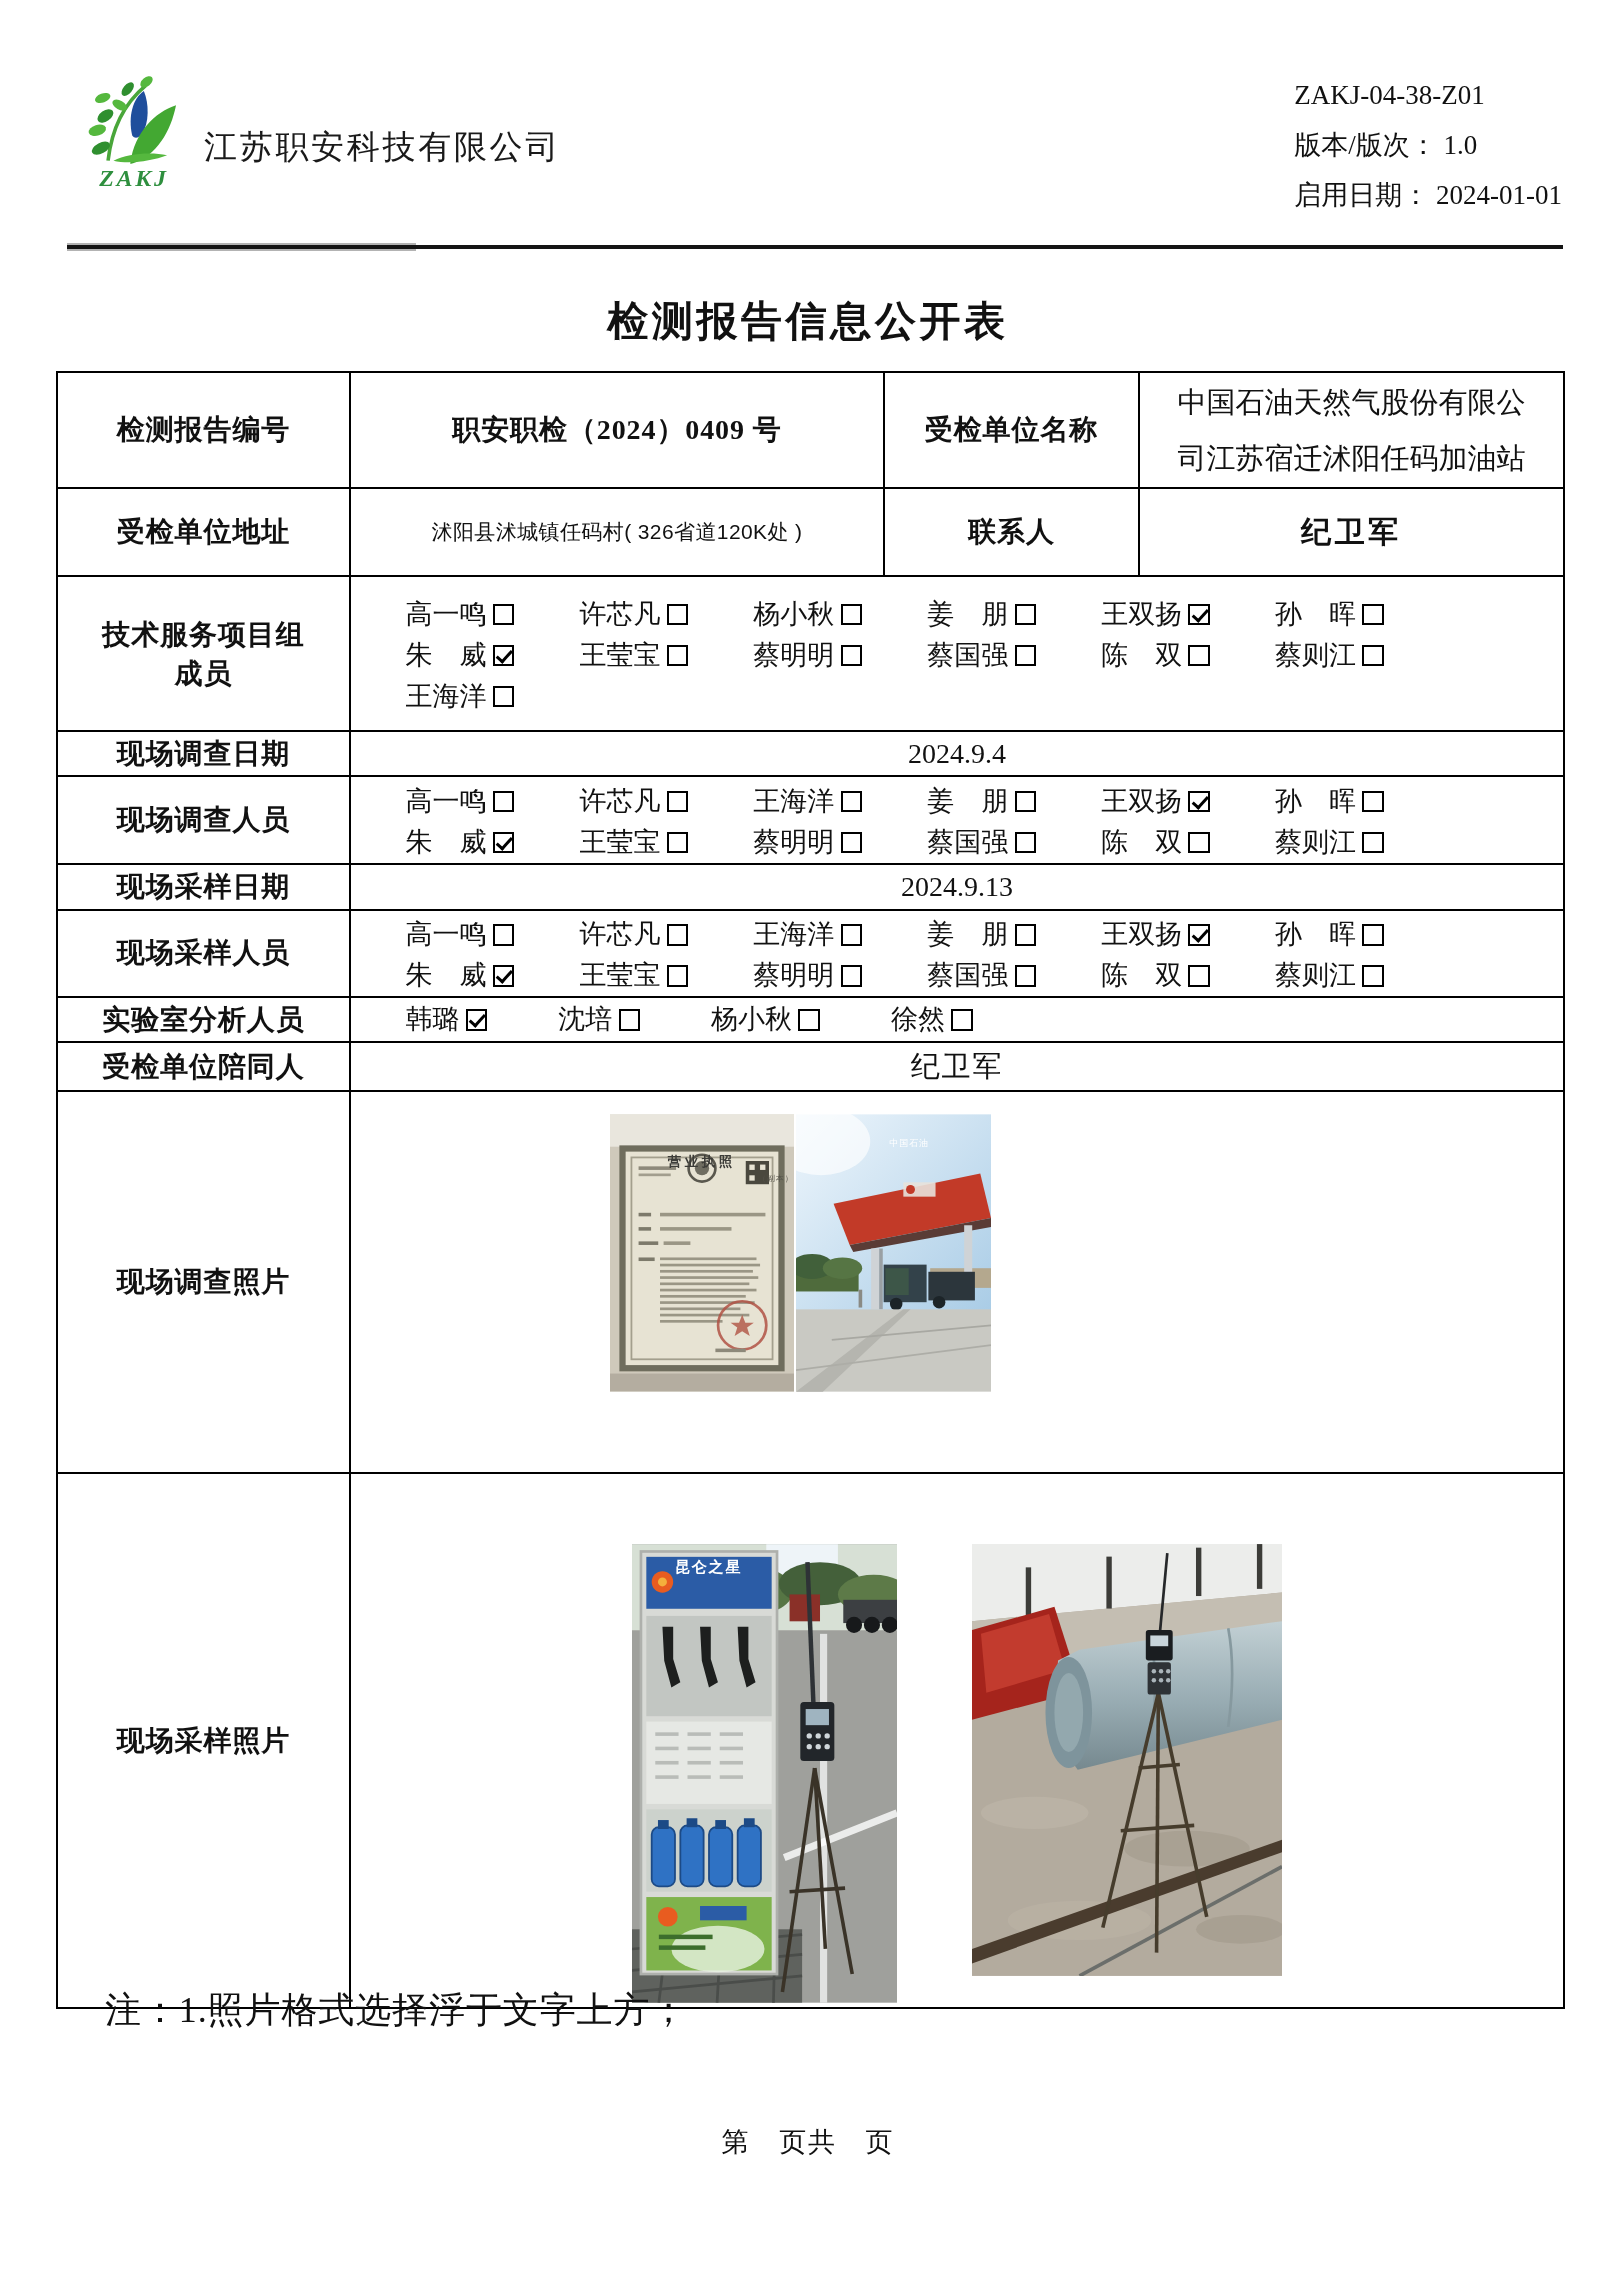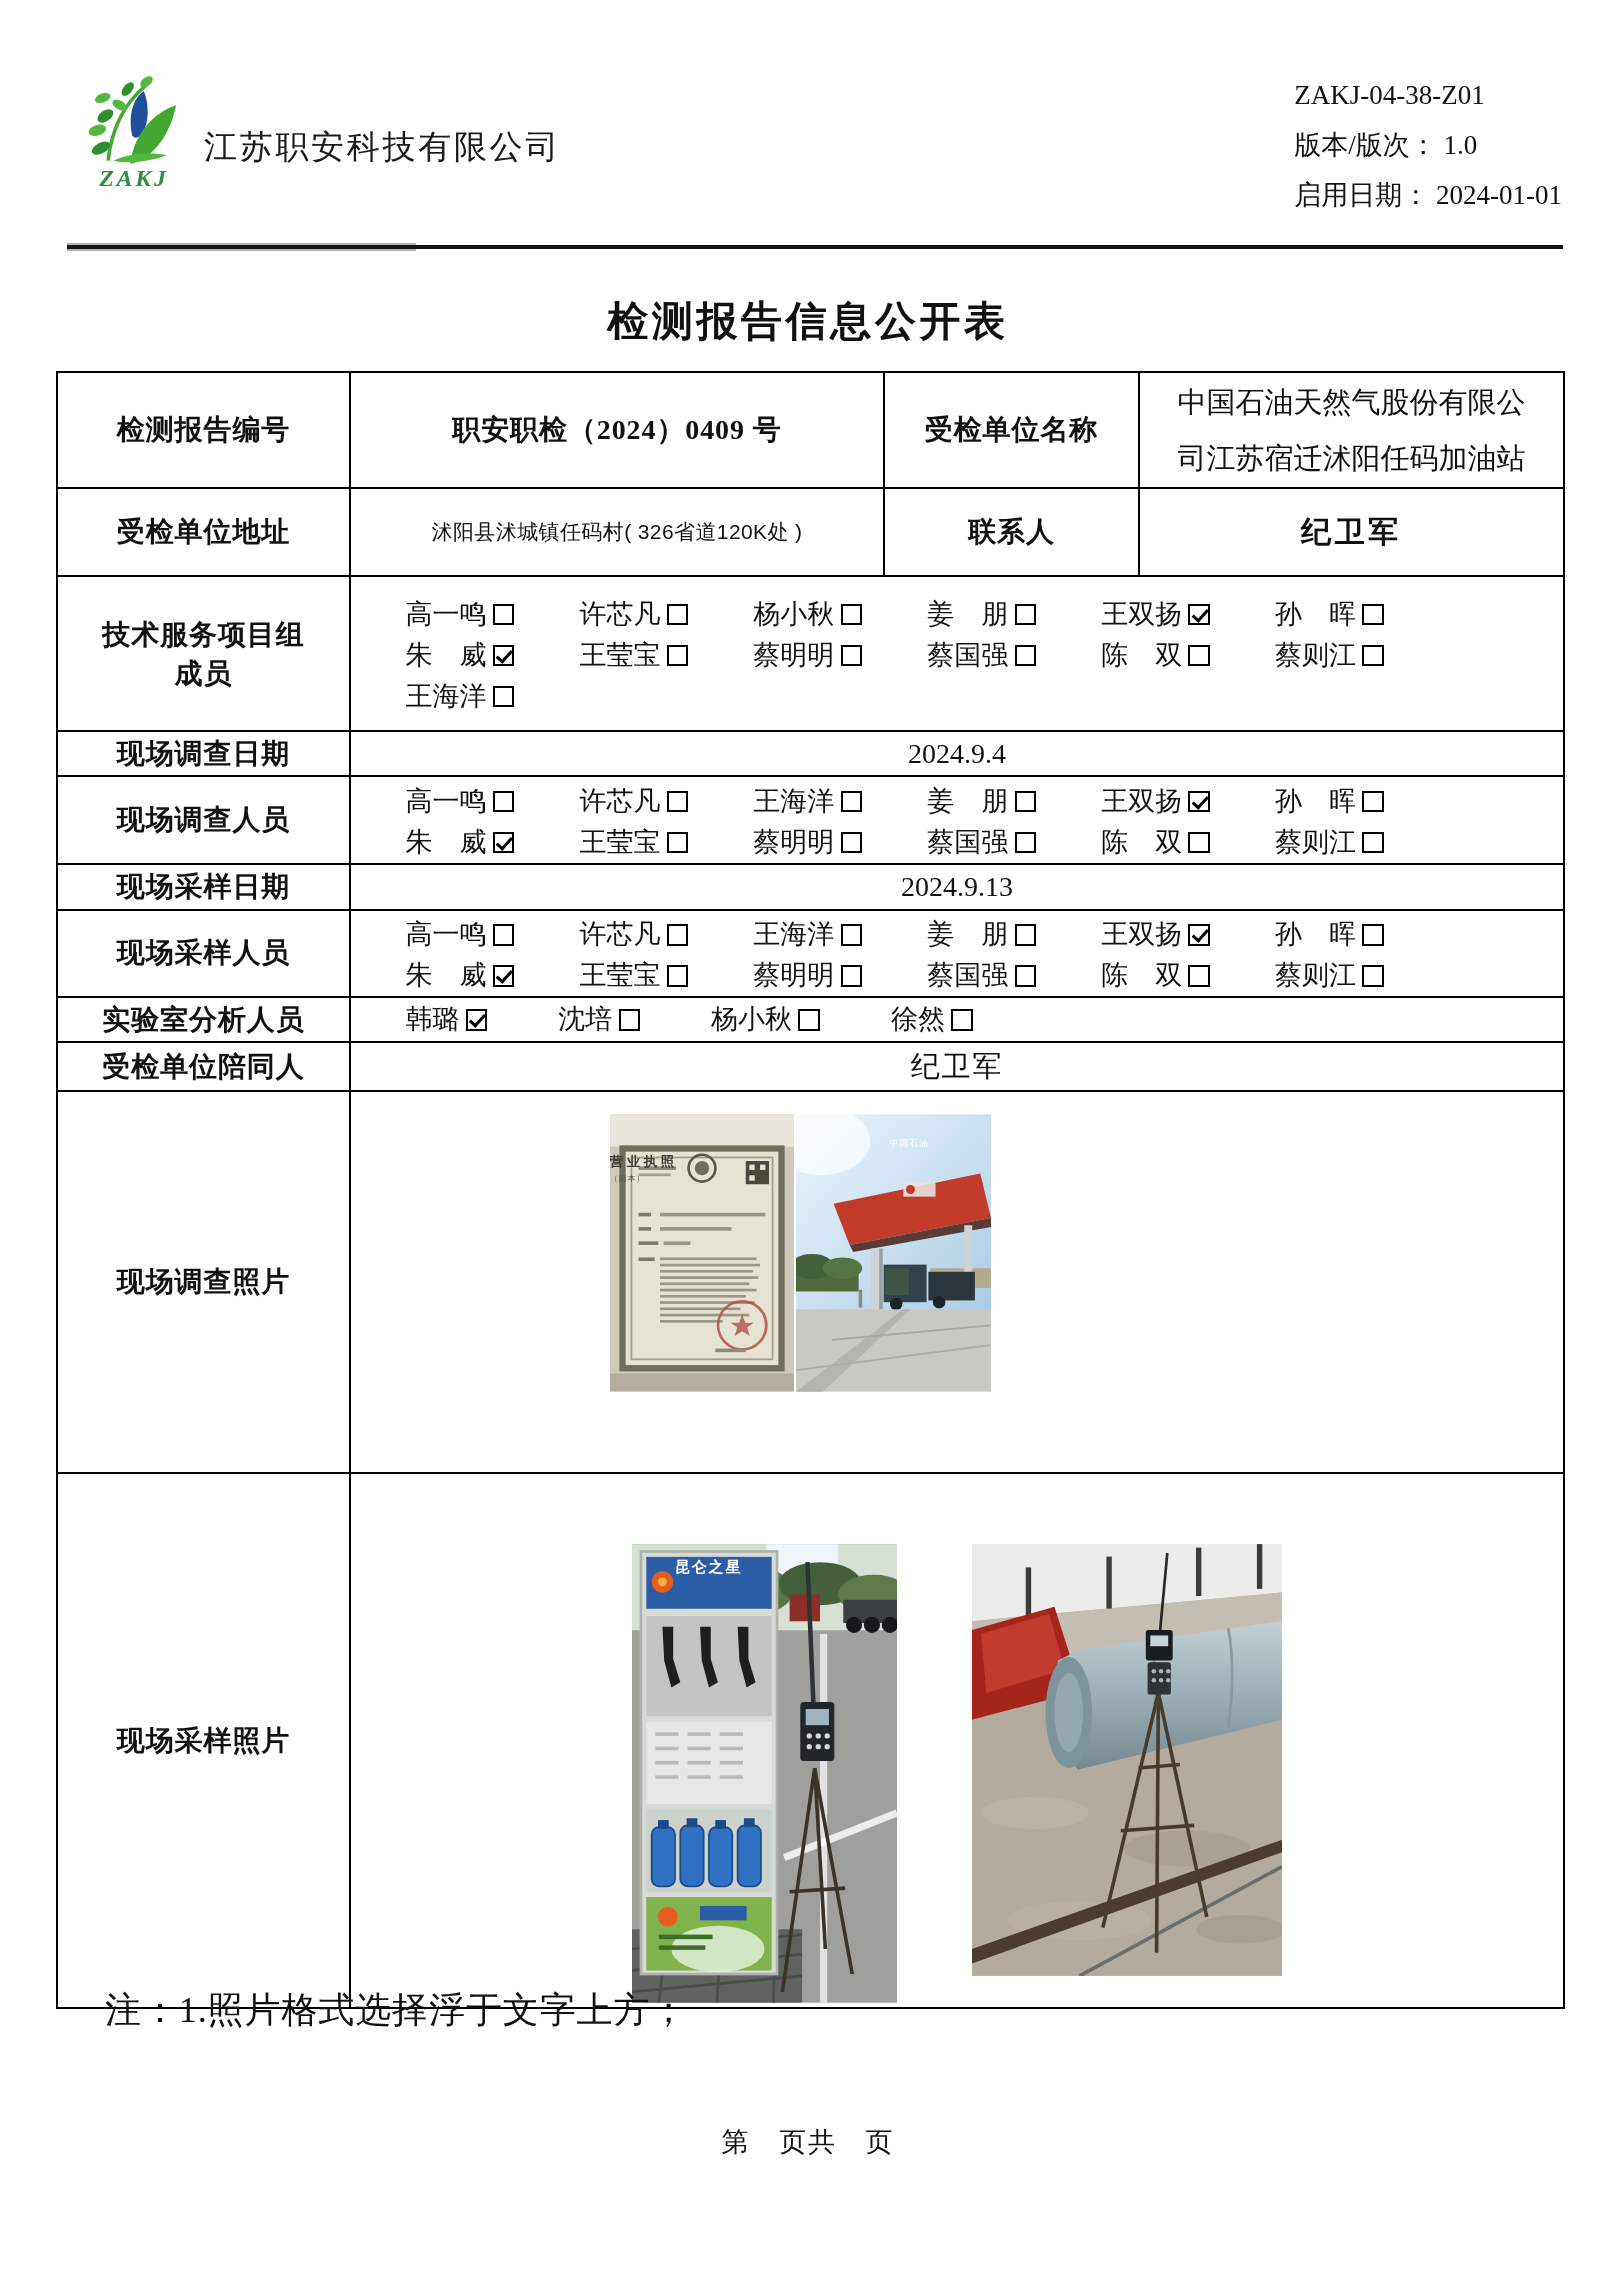--- a/index.html
+++ b/index.html
@@ -44,23 +44,23 @@
         border-right:3.1px solid #000;border-bottom:3.1px solid #000;transform:rotate(42deg);}
 
   
   .photos-survey{display:flex;justify-content:center;align-items:flex-start;gap:2.7px;
         padding:21.5px 313px 0 0;}
   .photos-sampling{display:flex;justify-content:center;align-items:flex-start;gap:75px;
         padding:70px 0 0 0;}
   .photo{position:relative;flex:0 0 auto;}
   .overlay{position:absolute;color:#333;}
 
-  .lic-title{top:39px;left:0;width:100%;text-align:left;font-size:13.4px;font-weight:bold;
+  .lic-title{top:39px;left:0;width:100%;text-align:center;font-size:13.4px;font-weight:bold;
         letter-spacing:3.6px;color:#3c3c38;}
-  .lic-sub{top:59px;left:0;width:100%;text-align:left;font-size:8px;color:#55534a;letter-spacing:0.9px;}
+  .lic-sub{top:59px;left:0;width:100%;text-align:right;font-size:8px;color:#55534a;letter-spacing:0.9px;}
   .petro-sign{top:23px;left:93px;font-size:9px;color:#fff;font-family:"Liberation Sans",sans-serif;letter-spacing:0.9px;}
   .kunlun-sign{top:14.3px;left:43px;font-size:15px;font-weight:bold;color:#fff;
         font-family:"Liberation Sans",sans-serif;letter-spacing:1.8px;}
 
   
   .note{position:absolute;left:76px;top:1986px;font-size:36px;letter-spacing:0.9px;margin-left:29px;}
   .footer{position:absolute;left:0;top:2124px;width:100%;text-align:center;font-size:27px;letter-spacing:1.8px;}
 </style>
 </head>
 <body>

